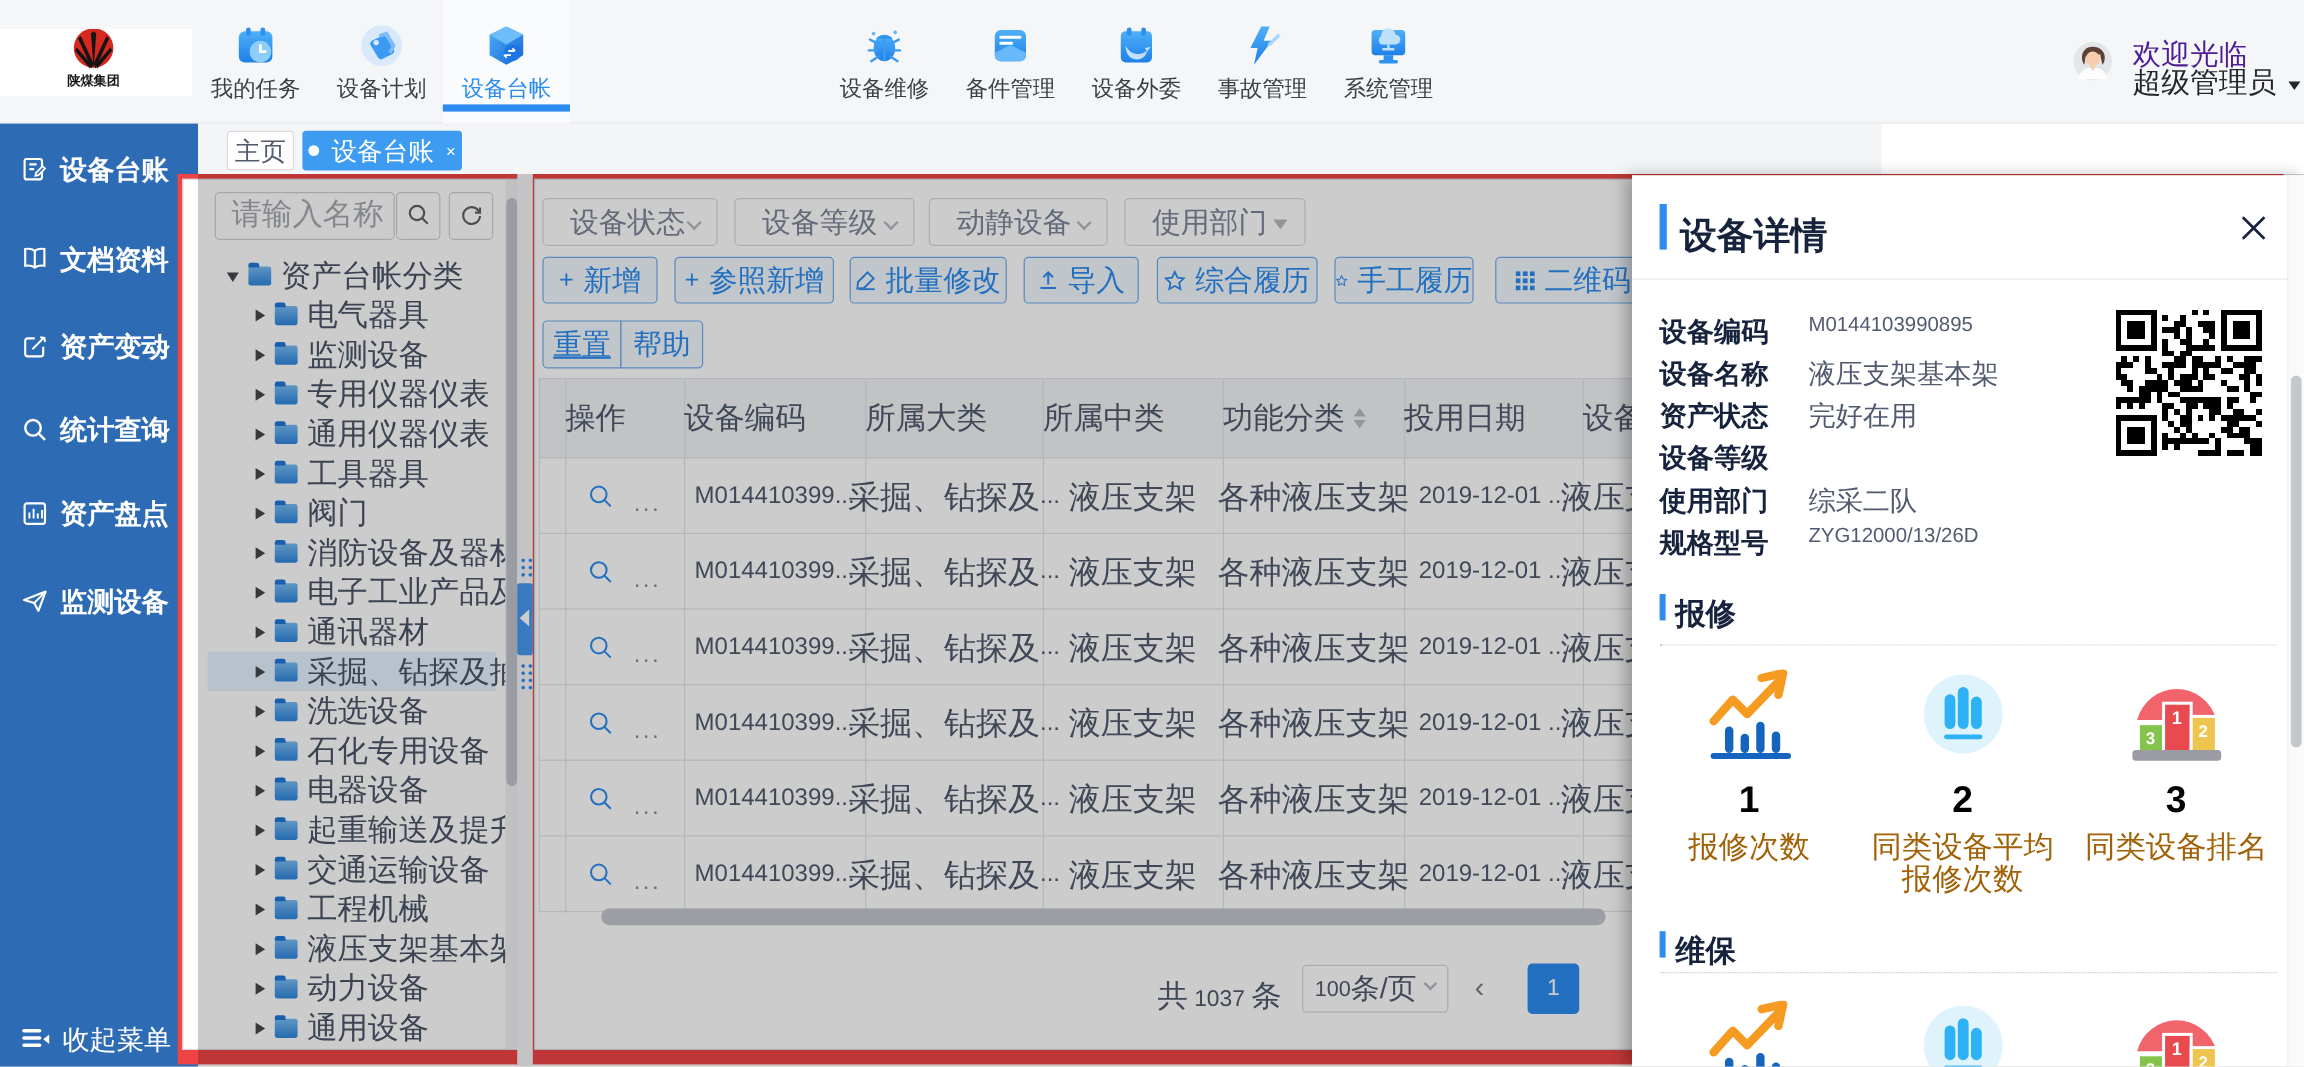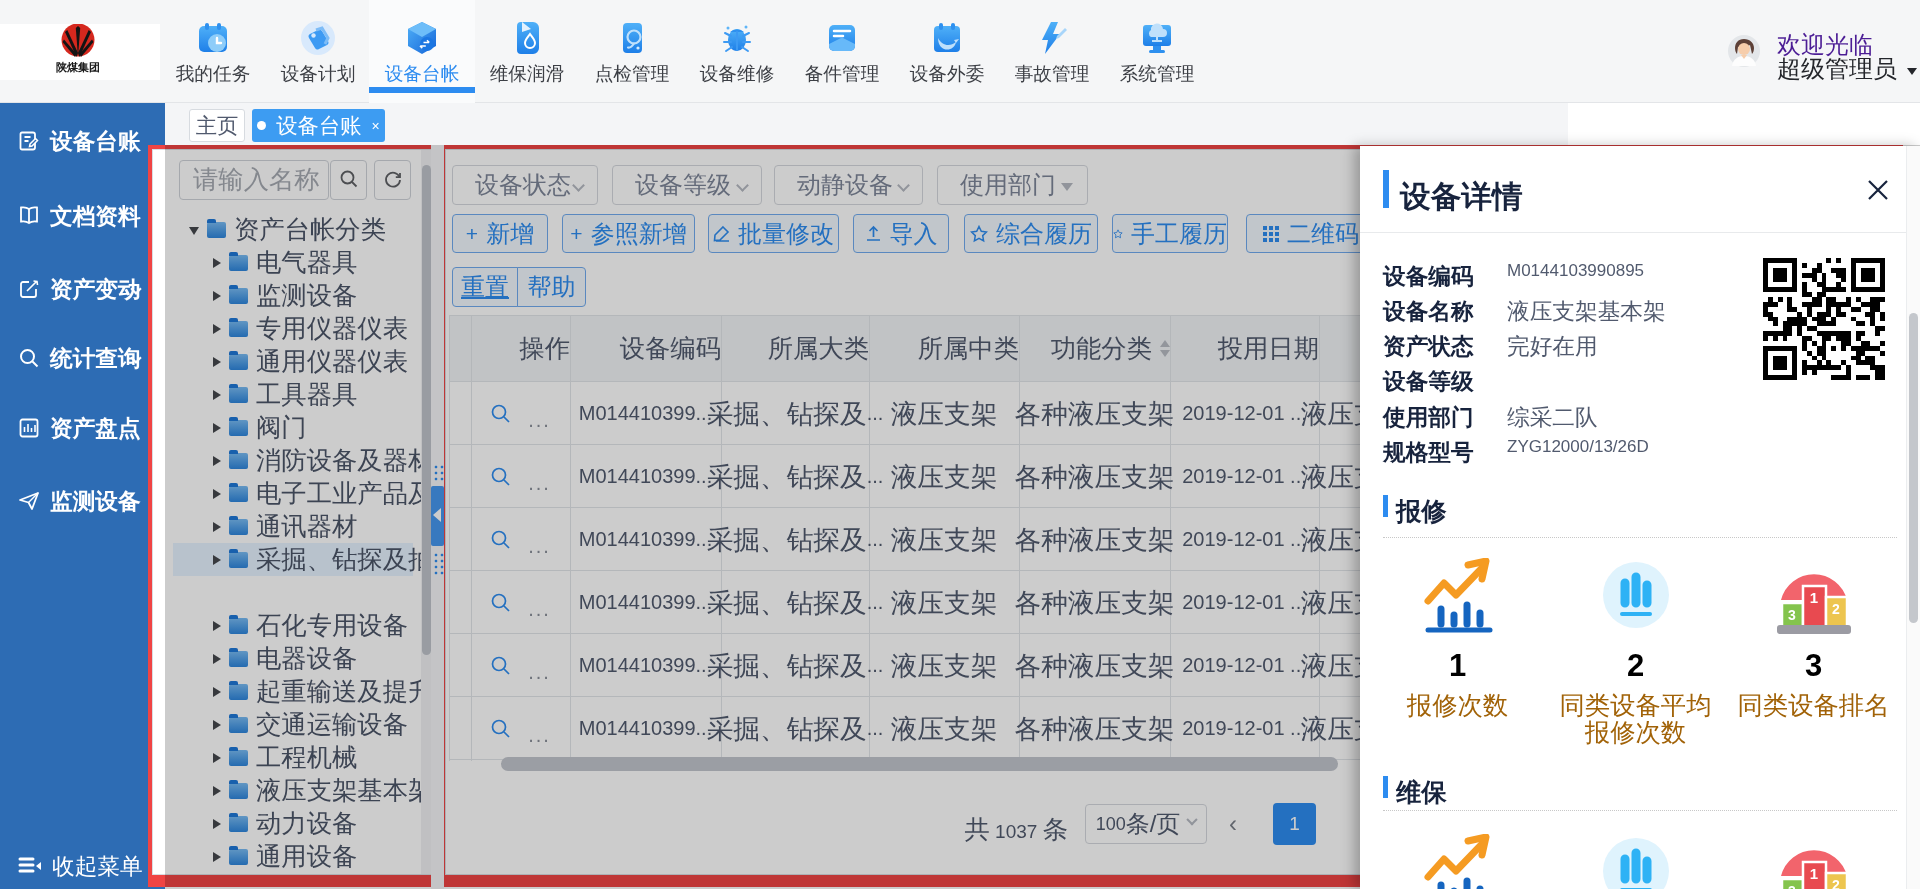--- a/index.html
+++ b/index.html
@@ -33,21 +33,21 @@
 .trow .car{flex-shrink:0;width:0;height:0;border-left:8px solid #45484d;border-top:5.5px solid transparent;border-bottom:5.5px solid transparent;margin-right:8px}
 .trow .card{flex-shrink:0;width:0;height:0;border-top:8px solid #45484d;border-left:5.5px solid transparent;border-right:5.5px solid transparent;margin-right:8px;margin-top:2px}
 .fold{width:19px;height:16px;margin-right:8px;border-radius:2px;background:linear-gradient(180deg,#79bcf4,#2e86dd);position:relative;flex-shrink:0}
 .fold::before{content:"";position:absolute;left:0;top:-3px;width:9px;height:4px;border-radius:2px 2px 0 0;background:#1f78d9}
 
 .dd{position:absolute;height:40px;border:1px solid #d5d8de;border-radius:4px;background:#fff;font-size:18px;color:#7e8699;display:flex;align-items:center;padding-left:22px}
 .dd .ch{position:absolute;right:14px;top:15px;width:9px;height:9px;border-right:2px solid #b6bac2;border-bottom:2px solid #b6bac2;transform:rotate(45deg)}
 .btn{position:absolute;height:39px;border:1px solid #71abef;border-radius:4px;background:#f2f8fe;font-size:18px;color:#2d8cf0;display:flex;align-items:center;justify-content:center}
 
 #tbl{position:absolute;left:3px;top:165px;width:1455px}
-.hcell,.bcell{position:absolute;display:flex;align-items:center;justify-content:flex-end;font-size:19px;color:#515a6e}
+.hcell,.bcell{position:absolute;display:flex;align-items:center;justify-content:flex-start;font-size:19px;color:#515a6e}
 .hrow{position:absolute;left:0;top:0;height:67px;width:1455px;background:#f2f4f7;border-top:1px solid #e2e5e9;border-bottom:1px solid #e2e5e9}
 .brow{position:absolute;left:0;width:1455px;height:63px;border-bottom:1px solid #e2e5e9}
 .brow span{position:absolute;top:0;height:63px;display:flex;align-items:center;justify-content:center;font-size:20px;color:#515a6e}
 .c1{left:22px;width:99px}.c2{left:121px;width:151px}.c3{left:272px;width:148px}.c4{left:420px;width:150px}.c5{left:570px;width:151px}.c6{left:721px;width:149px}.c7{left:870px;width:150px}
 .brow .c1 b{font-weight:normal;color:#8a8f99;margin:14px 0 0 16px;letter-spacing:2px}
 .vl{position:absolute;top:0;height:446px;width:1px;background:#e2e5e9}
 
 #drawer{position:absolute;left:1360px;top:146px;width:560px;height:743px;background:#fff;box-shadow:-6px 0 12px rgba(0,0,0,.25);overflow:hidden}
 .dlab{position:absolute;left:23px;font-size:17px;font-weight:bold;color:#17233d}
 .dval{position:absolute;left:147px;font-size:17px;color:#515a6e}
@@ -113,53 +113,20 @@
             </linearGradient>
           </defs>
 <path d="M18 2 L32 9 V26 L18 34 L4 26 V9 Z" fill="url(#g3)"></path>
           <path d="M18 2 L32 9 L18 17 L4 9 Z" fill="#6dbdf9"></path>
           <circle cx="23" cy="24" r="7" fill="#1b76e2"></circle>
           <path d="M19.5 22.5 h5.5 m-2 -2.2 l2.3 2.2 m-3.5 3.4 h-5.5 m2 2.2 l-2.3 -2.2" stroke="#fff" stroke-width="1.5" fill="none"></path>
         </svg>
 </div>
       <div class="lb"><i>设备台帐</i></div>
     </div>
-<div class="nav" style="left:474px">
-      <div class="ic">
-<svg width="36" height="36" viewBox="0 0 36 36">
-          <defs>
-            <linearGradient id="g4" x1="0" y1="0" x2="0" y2="1">
-              <stop offset="0" stop-color="#4fb0f8"></stop>
-              <stop offset="1" stop-color="#1e7fe8"></stop>
-            </linearGradient>
-          </defs>
-<path d="M8 6 a4 4 0 0 1 4 -4 h12 a6 6 0 0 1 6 6 v20 a6 6 0 0 1 -6 6 h-12 a4 4 0 0 1 -4 -4 Z" fill="url(#g4)"></path>
-          <path d="M13 2 l9 7 -9 3 Z" fill="#fff" opacity=".85"></path>
-          <path d="M21 14 c3 4 5 6 5 9 a5 5 0 0 1 -10 0 c0 -3 2 -5 5 -9 Z" fill="none" stroke="#fff" stroke-width="2"></path>
-        </svg>
-</div>
-      <div class="lb"><i>维保润滑</i></div>
-    </div>
-<div class="nav" style="left:579px">
-      <div class="ic">
-<svg width="36" height="36" viewBox="0 0 36 36">
-          <defs>
-            <linearGradient id="g5" x1="0" y1="0" x2="0" y2="1">
-              <stop offset="0" stop-color="#4fb0f8"></stop>
-              <stop offset="1" stop-color="#1e7fe8"></stop>
-            </linearGradient>
-          </defs>
-<rect x="9" y="3" width="19" height="30" rx="4" fill="url(#g5)"></rect>
-          <circle cx="20" cy="17" r="6.5" fill="none" stroke="#bfe0fb" stroke-width="2.2"></circle>
-          <path d="M20 23.5 c-2 3 -4 4.5 -6 4" stroke="#bfe0fb" stroke-width="2.2" fill="none" stroke-linecap="round"></path>
-          <circle cx="24" cy="28" r="1.6" fill="#d5ebfc"></circle>
-        </svg>
-</div>
-      <div class="lb"><i>点检管理</i></div>
-    </div>
 <div class="nav" style="left:684px">
       <div class="ic">
 <svg width="36" height="36" viewBox="0 0 36 36">
           <defs>
             <linearGradient id="g6" x1="0" y1="0" x2="0" y2="1">
               <stop offset="0" stop-color="#4fb0f8"></stop>
               <stop offset="1" stop-color="#1e7fe8"></stop>
             </linearGradient>
           </defs>
 <ellipse cx="18" cy="20" rx="9" ry="11" fill="url(#g6)"></ellipse>
@@ -384,20 +351,26 @@
         <span style="margin-left:60px"></span>
         <span class="car"></span>
         <div class="fold"></div>
         <i>通讯器材</i>
       </div>
     <div class="trow" style="top:393px">
         <span style="margin-left:60px"></span>
         <span class="car"></span>
         <div class="fold"></div>
         <i>采掘、钻探及抽放设备</i>
+      </div>
+    <div class="trow" style="top:426px">
+        <span style="margin-left:60px"></span>
+        <span class="car"></span>
+        <div class="fold"></div>
+        <i>洗选设备</i>
       </div>
     <div class="trow" style="top:459px">
         <span style="margin-left:60px"></span>
         <span class="car"></span>
         <div class="fold"></div>
         <i>石化专用设备</i>
       </div>
     <div class="trow" style="top:492px">
         <span style="margin-left:60px"></span>
         <span class="car"></span>

